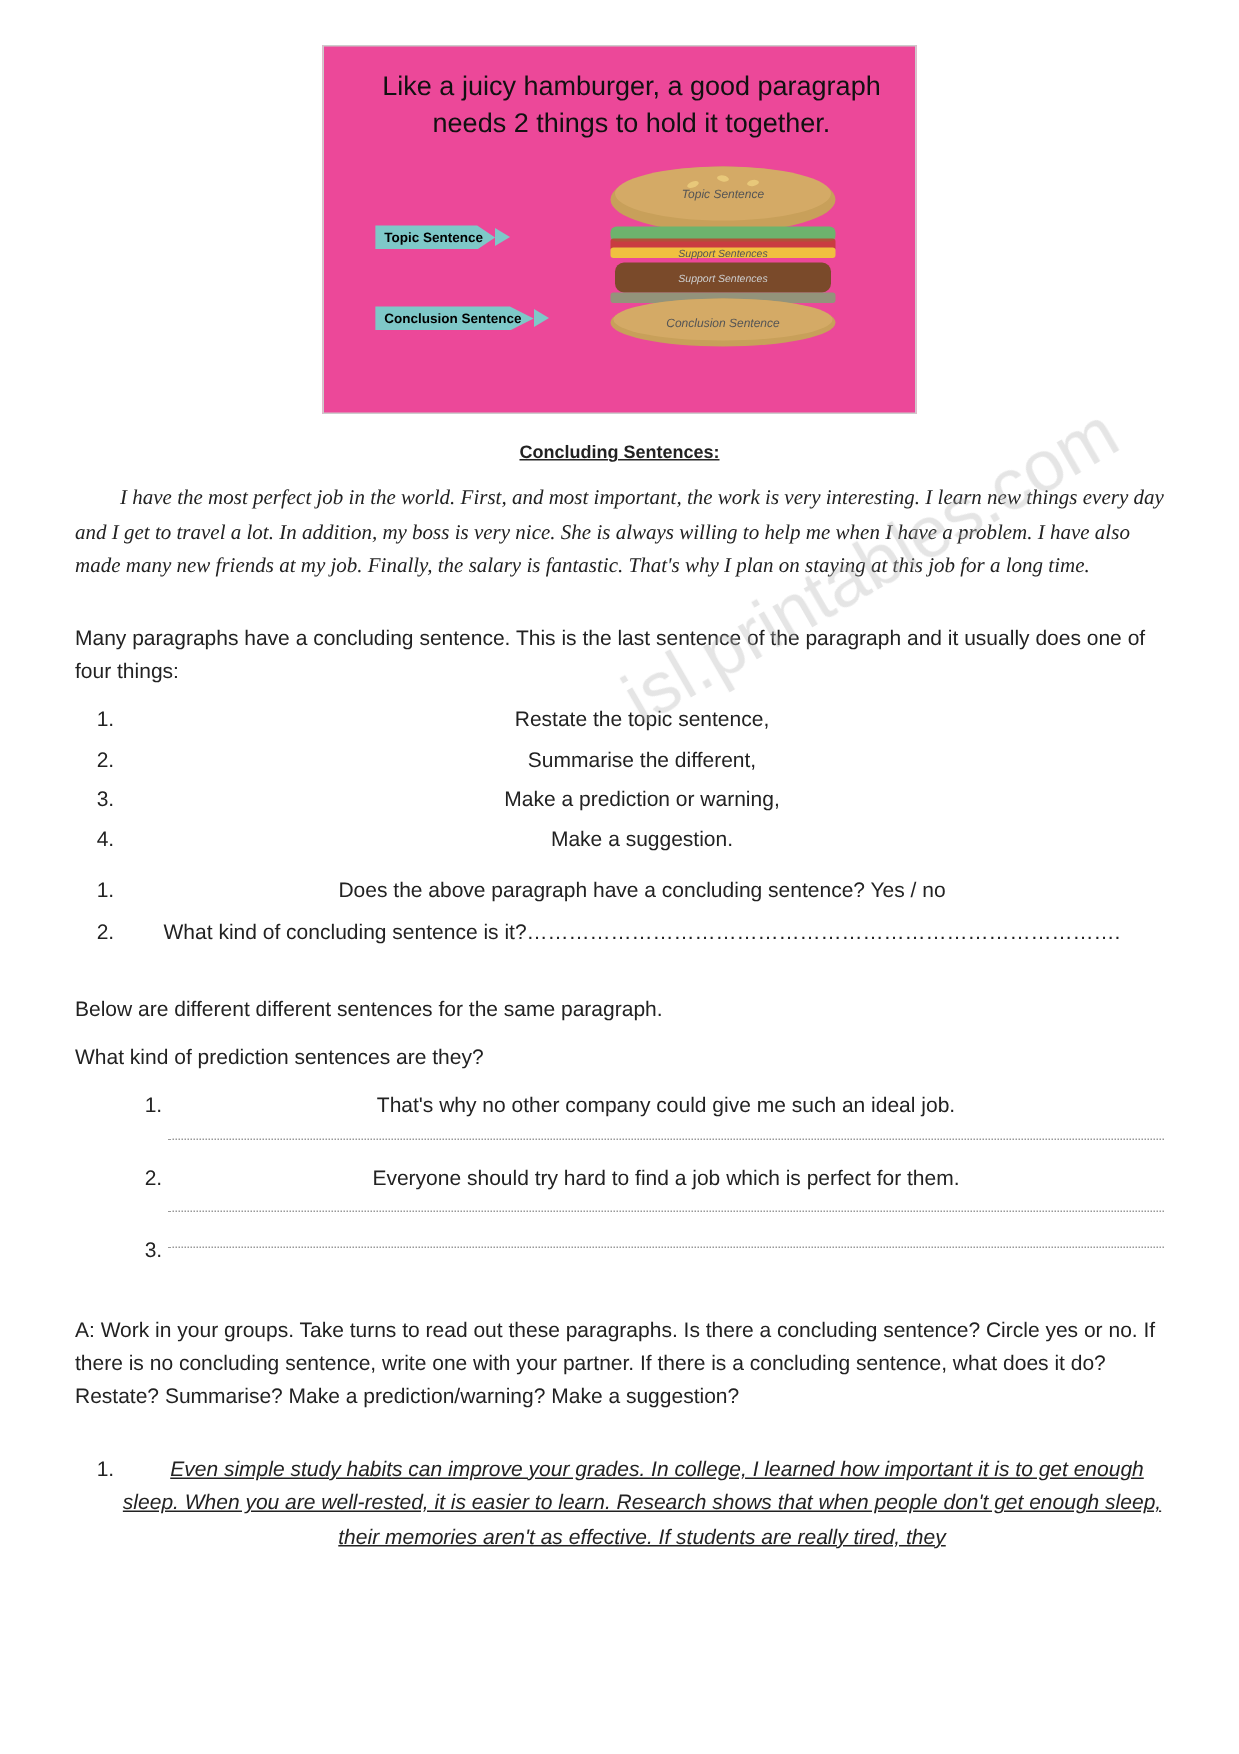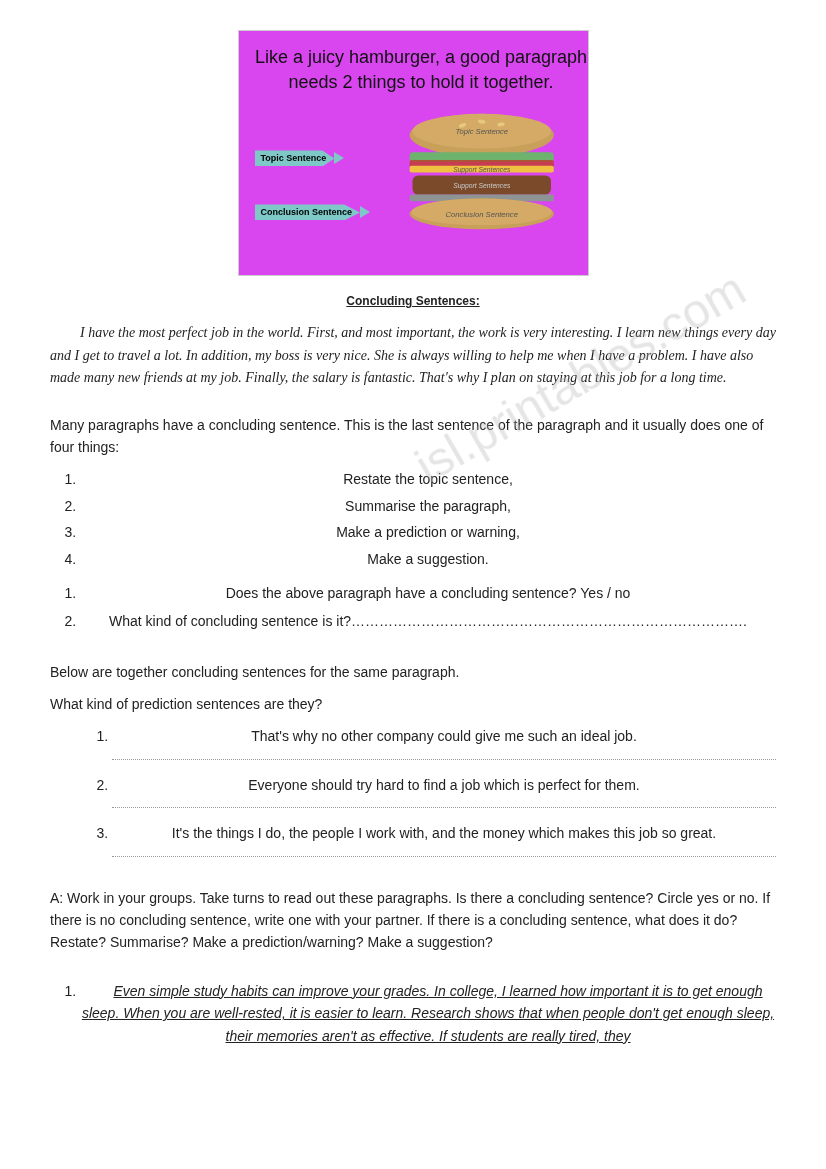--- a/index.html
+++ b/index.html
@@ -6,25 +6,25 @@
     body {
       background: #fff;
       font-family: Arial, sans-serif;
       font-size: 14px;
       color: #222;
       width: 826px;
       min-height: 1169px;
       padding: 30px 50px;
     }
     .hamburger-box {
-      width: 351px;
+      width: 396px;
       margin: 0 auto 18px auto;
       border: 1px solid #ccc;
       padding: 14px 0 10px 16px;
-      background: #d946ef;
+      background: #ec4899;
       text-align: center;
     }
     .hamburger-title {
       font-size: 18px;
       font-weight: normal;
       line-height: 1.4;
       margin-bottom: 10px;
       color: #111;
     }
     .hamburger-diagram {
@@ -170,52 +170,51 @@
 
 
 <p class="italic-paragraph">I have the most perfect job in the world. First, and most important, the work is very interesting. I learn new things every day and I get to travel a lot. In addition, my boss is very nice. She is always willing to help me when I have a problem. I have also made many new friends at my job. Finally, the salary is fantastic. That's why I plan on staying at this job for a long time.</p>
 
 
 <p class="body-text">Many paragraphs have a concluding sentence. This is the last sentence of the paragraph and it usually does one of four things:</p>
 
 
 <ol>
   <li>Restate the topic sentence,</li>
-  <li>Summarise the paragraph,</li>
+  <li>Summarise the different,</li>
   <li>Make a prediction or warning,</li>
   <li>Make a suggestion.</li>
 </ol>
 
 
 <div class="question-section">
   <ol>
     <li>Does the above paragraph have a concluding sentence?  Yes /  no</li>
     <li>What kind of concluding sentence is it?………………………………………………………………………….</li>
   </ol>
 </div>
 
 <br>
 
 
-<p class="body-text">Below are together concluding sentences for the same paragraph.</p>
+<p class="body-text">Below are different different sentences for the same paragraph.</p>
 <p class="body-text">What kind of prediction sentences are they?</p>
 
 
 <div class="concluding-list">
   <ol>
     <li>
       <span>That's why no other company could give me such an ideal job.</span>
       <div class="dotted-line"></div>
     </li>
     <li>
       <span>Everyone should try hard to find a job which is perfect for them.</span>
       <div class="dotted-line"></div>
     </li>
     <li>
-      <span>It's the things I do, the people I work with, and the money which makes this job so great.</span>
       <div class="dotted-line"></div>
     </li>
   </ol>
 </div>
 
 <br>
 
 
 <p class="body-text">A: Work in your groups. Take turns to read out these paragraphs. Is there a concluding sentence? Circle yes or no. If there is no concluding sentence, write one with your partner. If there is a concluding sentence, what does it do? Restate? Summarise? Make a prediction/warning? Make a suggestion?</p>
 

